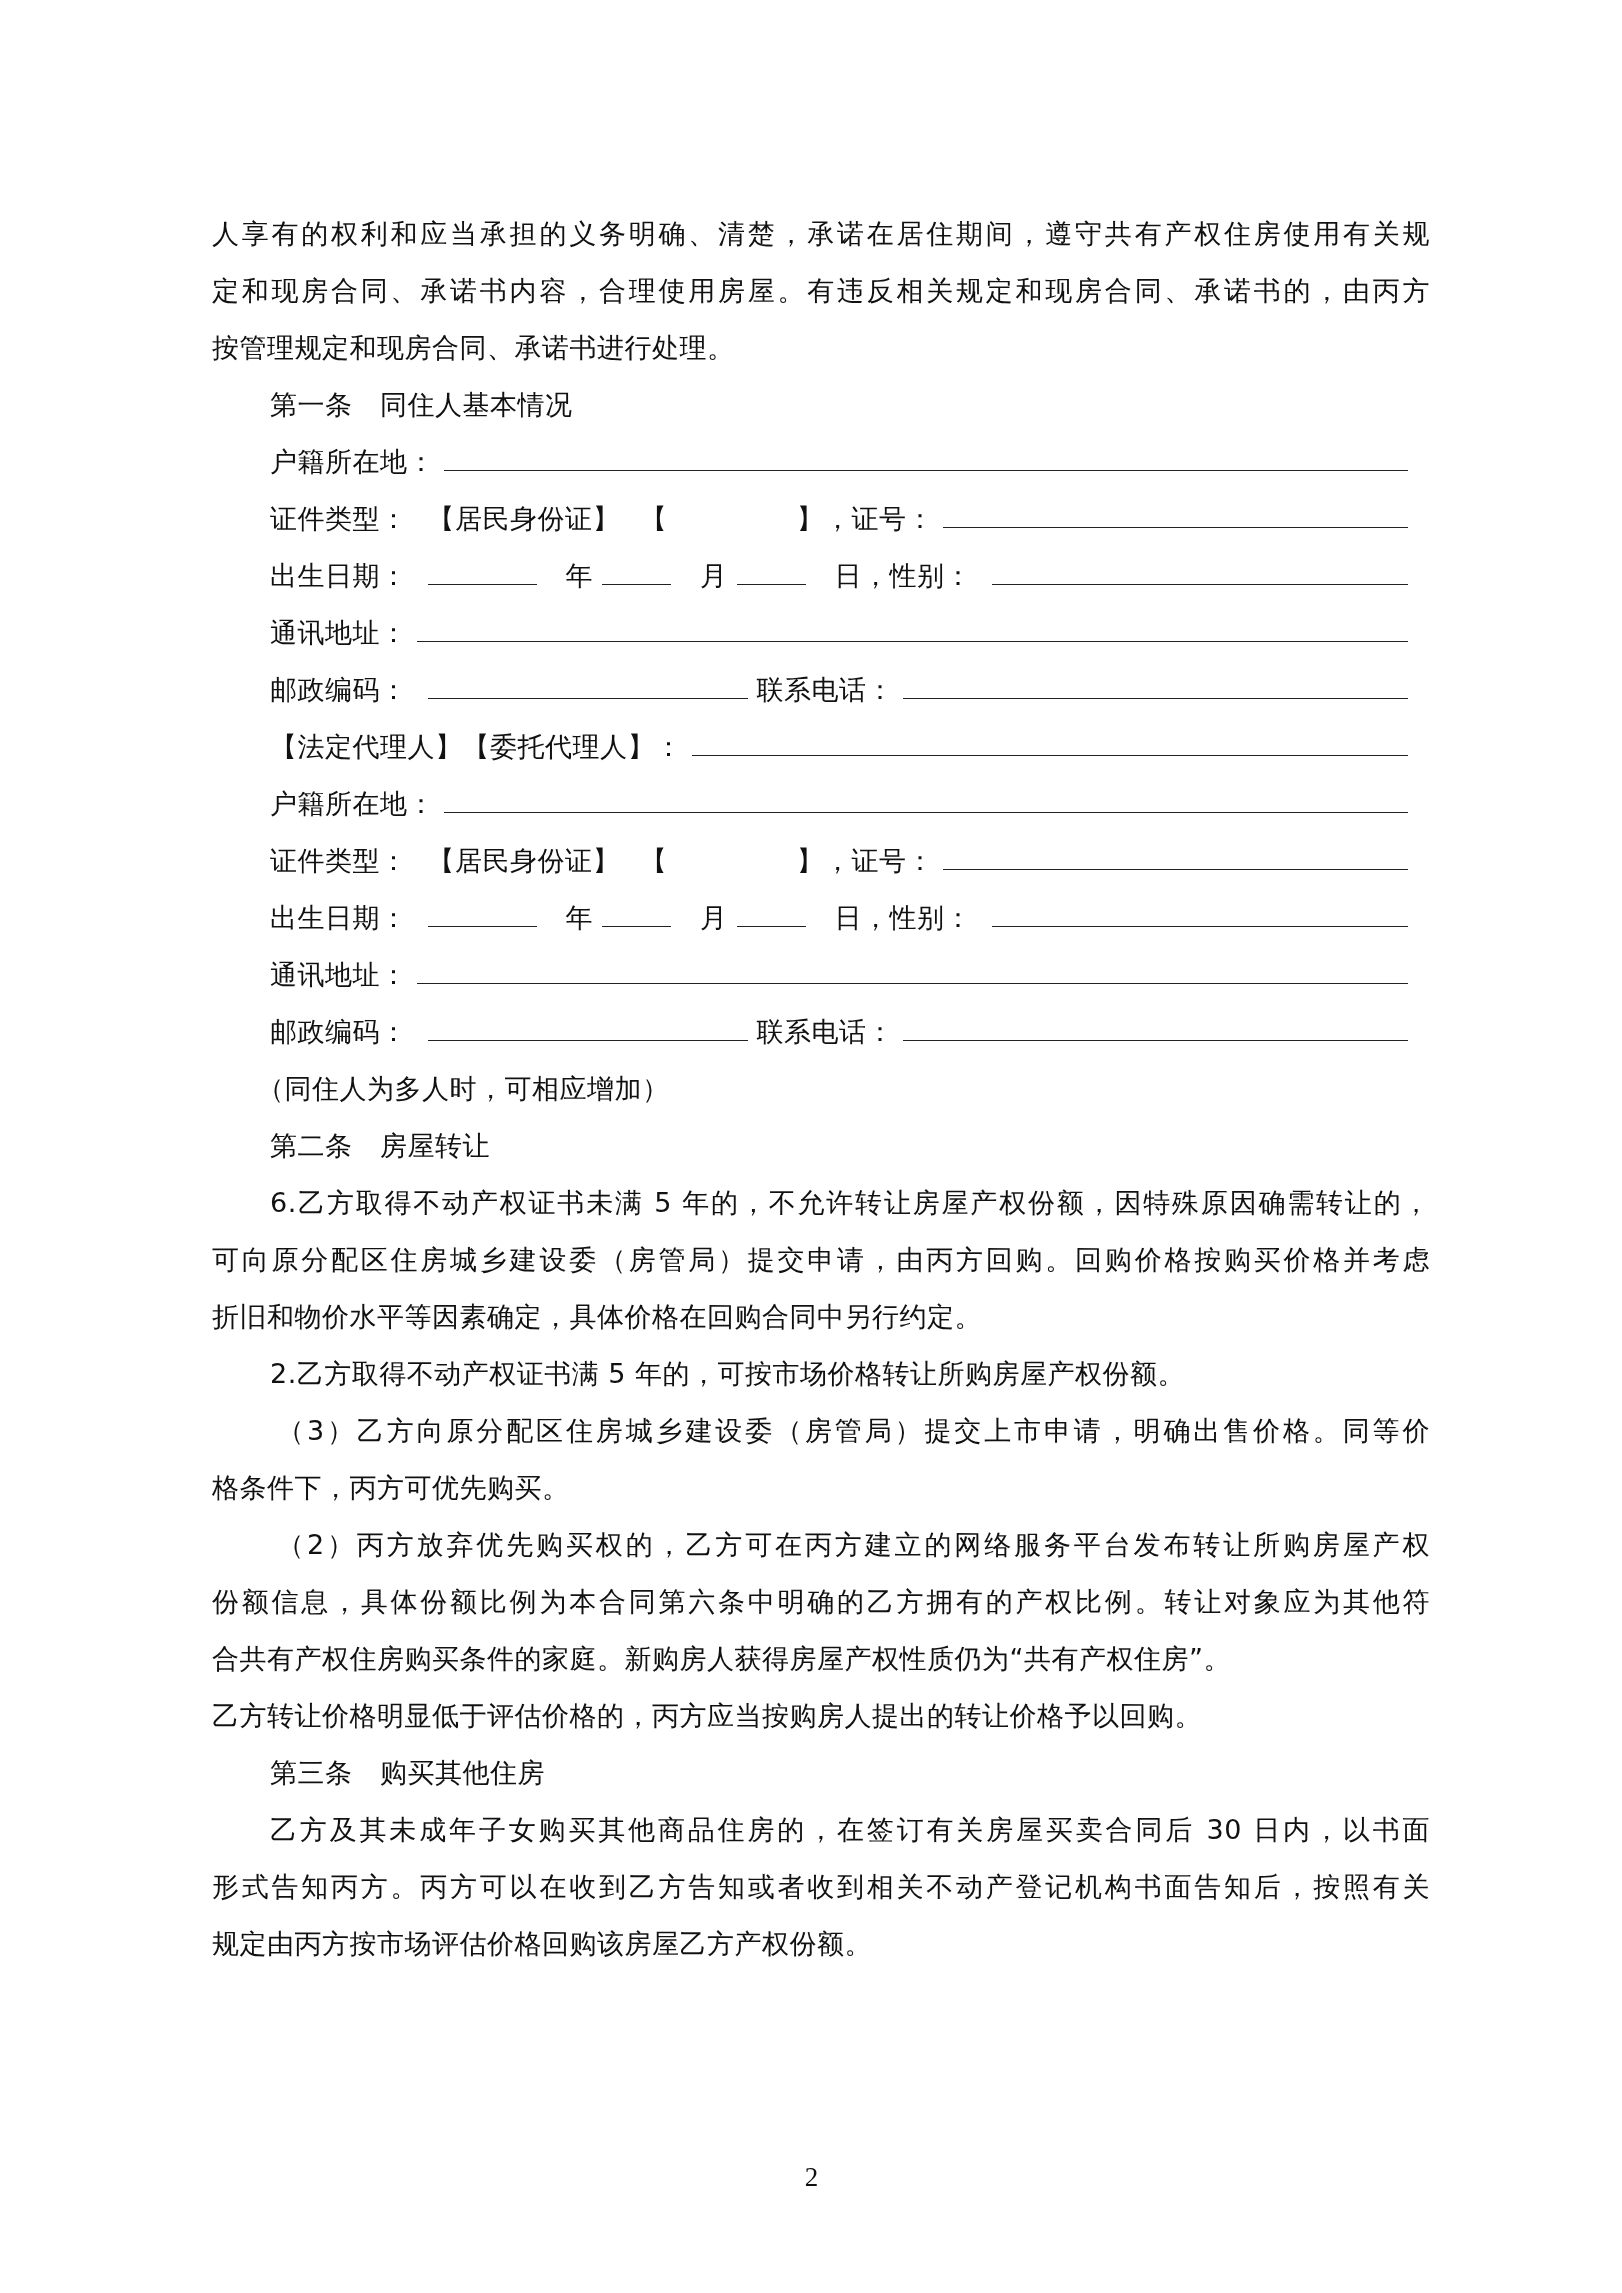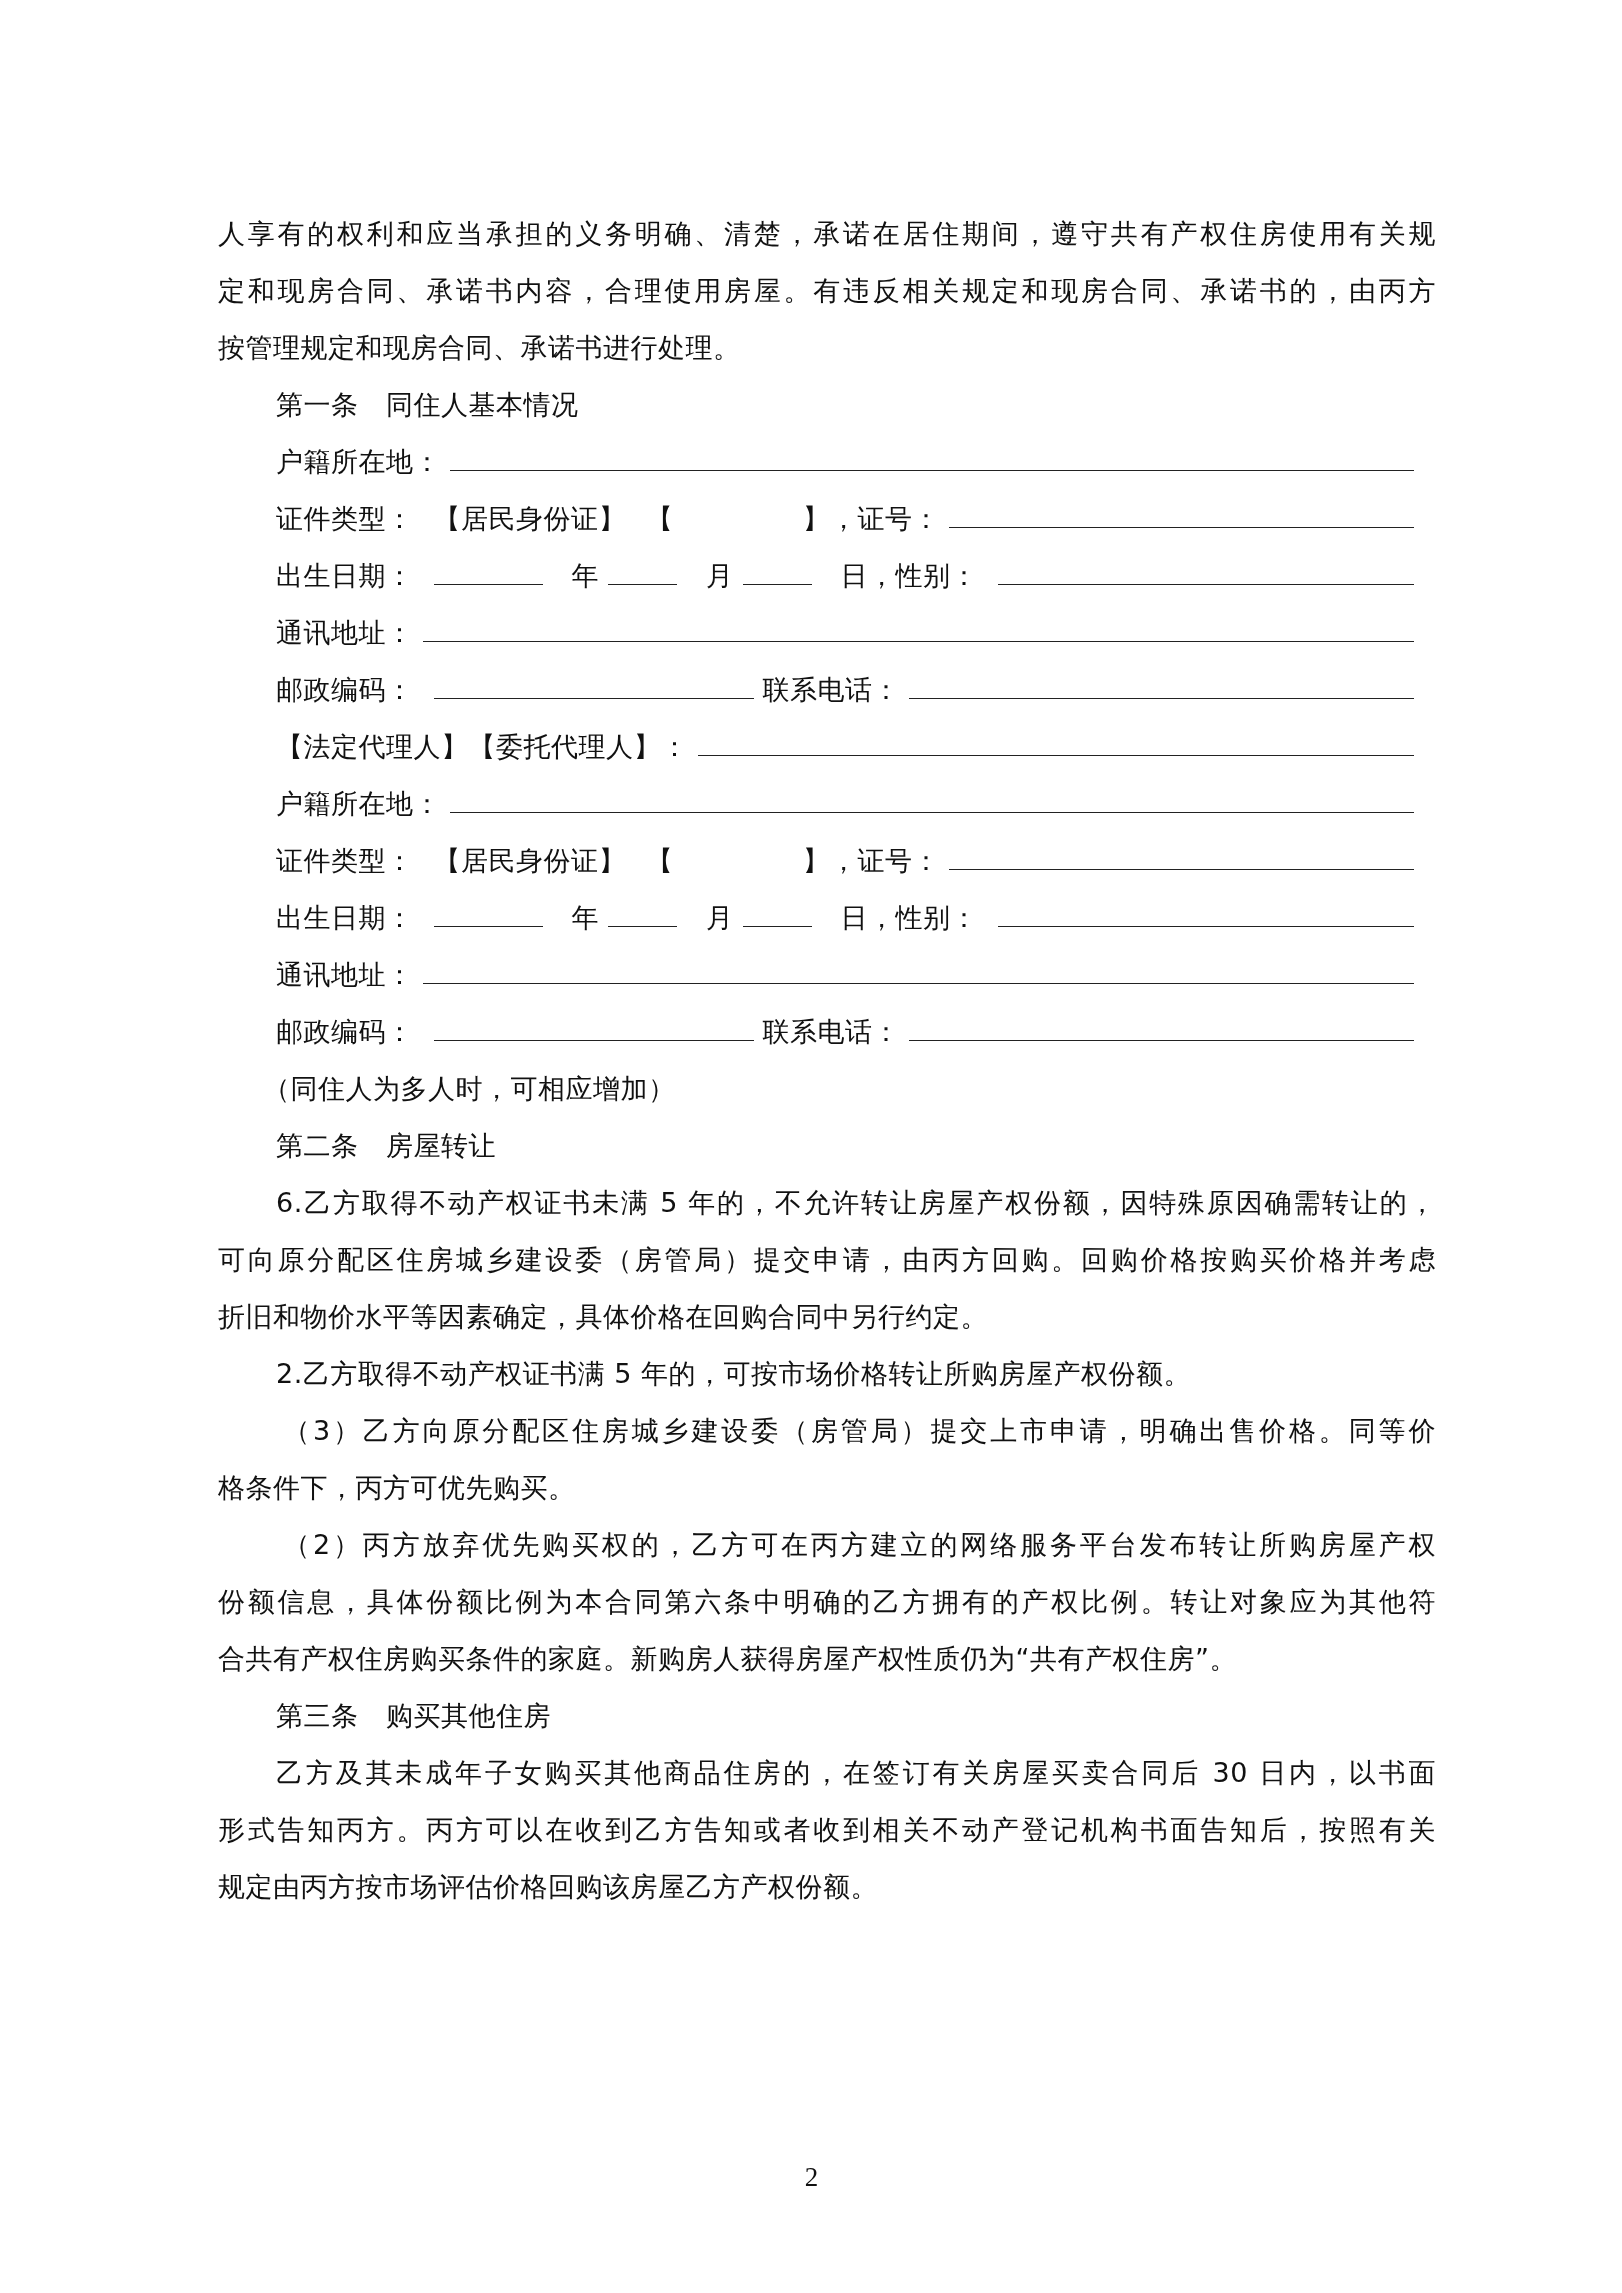--- a/index.html
+++ b/index.html
@@ -1,19 +1,19 @@
 <!DOCTYPE html>
 <html style="font-size:14.5px"><head>
 <meta charset="utf-8">
 <style>
   html, body { margin: 0; padding: 0; background: #ffffff; }
   body { width: 1623px; height: 2294px; position: relative; overflow: hidden;
          font-family: "DejaVu Sans", "Liberation Sans", sans-serif; color: #111; }
   .page { position: absolute; left: 0; top: 0; width: 1623px; height: 2294px; background: #fff; }
-  .body { position: absolute; left: 218px; top: 205px; width: 1218px; }
+  .body { position: absolute; left: 212px; top: 205px; width: 1218px; }
   .line { height: 57px; line-height: 57px; font-size: 27px; white-space: nowrap; letter-spacing: 0.5px; }
   .line.justify { text-align: justify; text-align-last: justify; }
   .indent { padding-left: 58px; }
   .indent-sub { padding-left: 65px; }
   .row { display: flex; align-items: baseline; padding-left: 58px; width: 1138px; }
   .row .lbl { flex: none; }
   .row .lbl.bold { font-weight: bold; }
   .blank { display: inline-block; border-bottom: 1.8px solid #222; height: 27px; vertical-align: baseline; margin: 0 9px; }
   .blank.fill { flex: 1; margin-right: 0; }
   .txt { flex: none; margin-left: 20px; }
@@ -122,20 +122,21 @@
     <div class="line indent">第二条　房屋转让</div>
     <div class="line indent justify">6.乙方取得不动产权证书未满 5 年的，不允许转让房屋产权份额，因特殊原因确需转让的，</div>
     <div class="line justify">可向原分配区住房城乡建设委（房管局）提交申请，由丙方回购。回购价格按购买价格并考虑</div>
     <div class="line">折旧和物价水平等因素确定，具体价格在回购合同中另行约定。</div>
     <div class="line indent">2.乙方取得不动产权证书满 5 年的，可按市场价格转让所购房屋产权份额。</div>
     <div class="line indent-sub justify">（3）乙方向原分配区住房城乡建设委（房管局）提交上市申请，明确出售价格。同等价</div>
     <div class="line">格条件下，丙方可优先购买。</div>
     <div class="line indent-sub justify">（2）丙方放弃优先购买权的，乙方可在丙方建立的网络服务平台发布转让所购房屋产权</div>
     <div class="line justify">份额信息，具体份额比例为本合同第六条中明确的乙方拥有的产权比例。转让对象应为其他符</div>
     <div class="line">合共有产权住房购买条件的家庭。新购房人获得房屋产权性质仍为“共有产权住房”。</div>
+    <div class="line">乙方转让价格明显低于评估价格的，丙方应当按购房人提出的转让价格予以回购。</div>
 
     <div class="line indent">第三条　购买其他住房</div>
     <div class="line indent justify">乙方及其未成年子女购买其他商品住房的，在签订有关房屋买卖合同后 30 日内，以书面</div>
     <div class="line justify">形式告知丙方。丙方可以在收到乙方告知或者收到相关不动产登记机构书面告知后，按照有关</div>
     <div class="line">规定由丙方按市场评估价格回购该房屋乙方产权份额。</div>
   </div>
 
   <div class="pagenum">2</div>
 </div>
 

